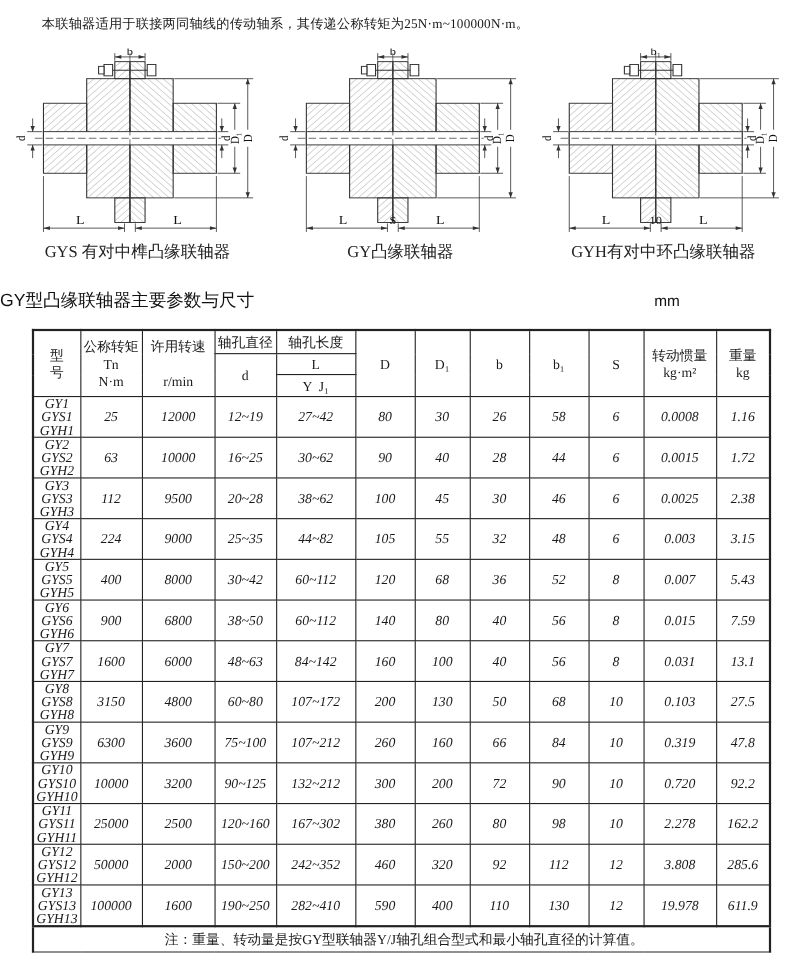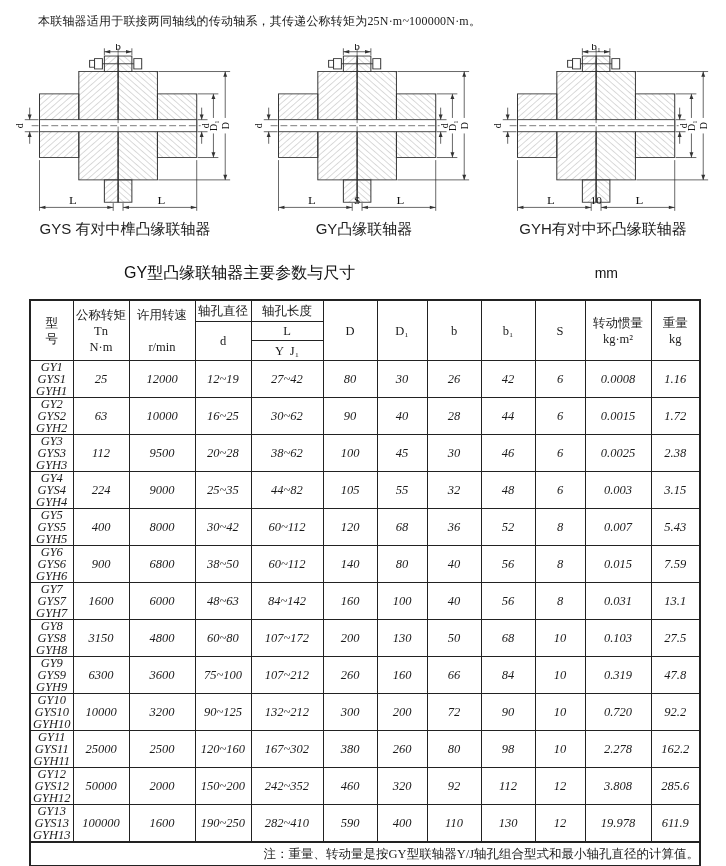--- a/index.html
+++ b/index.html
@@ -12,26 +12,26 @@
     margin:10px 26px 0 38px;
     font-size:12px;line-height:22px;letter-spacing:.2px;
   }
   .diagrams{
     margin:12px 4px 0 6px;
     display:flex;justify-content:space-between;
   }
   .figure{width:238px;display:flex;flex-direction:column;align-items:center;}
   .figure svg{display:block;}
   .caption{
-    margin-top:4px;font-family:Liberation Sans, sans-serif;
+    margin-top:4px;font-family:Liberation Serif, serif;
     font-size:15px;color:#222;white-space:nowrap;
   }
   .title-row{position:relative;margin-top:24px;height:24px;}
   .table-title{
-    position:absolute;left:0;width:66%;text-align:center;
+    position:absolute;left:0;width:66%;text-align:left;
     font-family:"Liberation Sans","DejaVu Sans",sans-serif;
     font-size:16px;color:#111;
   }
   .unit-label{
     position:absolute;right:108px;top:2px;
     font-family:"Liberation Sans","DejaVu Sans",sans-serif;
     font-size:14px;color:#111;padding-left:34px;
   }
   table.params{
     margin:12px 0 0 29px;width:670px;
@@ -45,21 +45,21 @@
   table.params th{font-size:12.5px;line-height:16px;}
   table.params td{font-size:12.5px;}
   thead tr.hr-a th{height:20px;}
   thead tr.hr-b th{height:18px;}
   thead tr.hr-c th{height:19px;}
   td.model-cell{
     text-align:left;padding-left:4px;font-size:11.5px;line-height:12px;
   }
   tbody tr{height:36px;font-style:italic;}
   tr.note-row td{
-    text-align:right;font-size:12.5px;height:22px;padding-left:5px;
+    text-align:center;font-size:12.5px;height:22px;padding-left:5px;
     border-top:2px solid #222;
   }
 </style>
 </head>
 <body>
 
 <div class="intro">本联轴器适用于联接两同轴线的传动轴系，其传递公称转矩为25N·m~100000N·m。</div>
 
 <div class="diagrams">
   <div class="figure">
@@ -334,21 +334,21 @@
   <tbody>
       <tr>
         <td class="model-cell">GY1<br>GYS1<br>GYH1</td>
         <td>25</td>
         <td>12000</td>
         <td>12~19</td>
         <td>27~42</td>
         <td>80</td>
         <td>30</td>
         <td>26</td>
-        <td>42</td>
+        <td>58</td>
         <td>6</td>
         <td>0.0008</td>
         <td>1.16</td>
       </tr>
       <tr>
         <td class="model-cell">GY2<br>GYS2<br>GYH2</td>
         <td>63</td>
         <td>10000</td>
         <td>16~25</td>
         <td>30~62</td>

